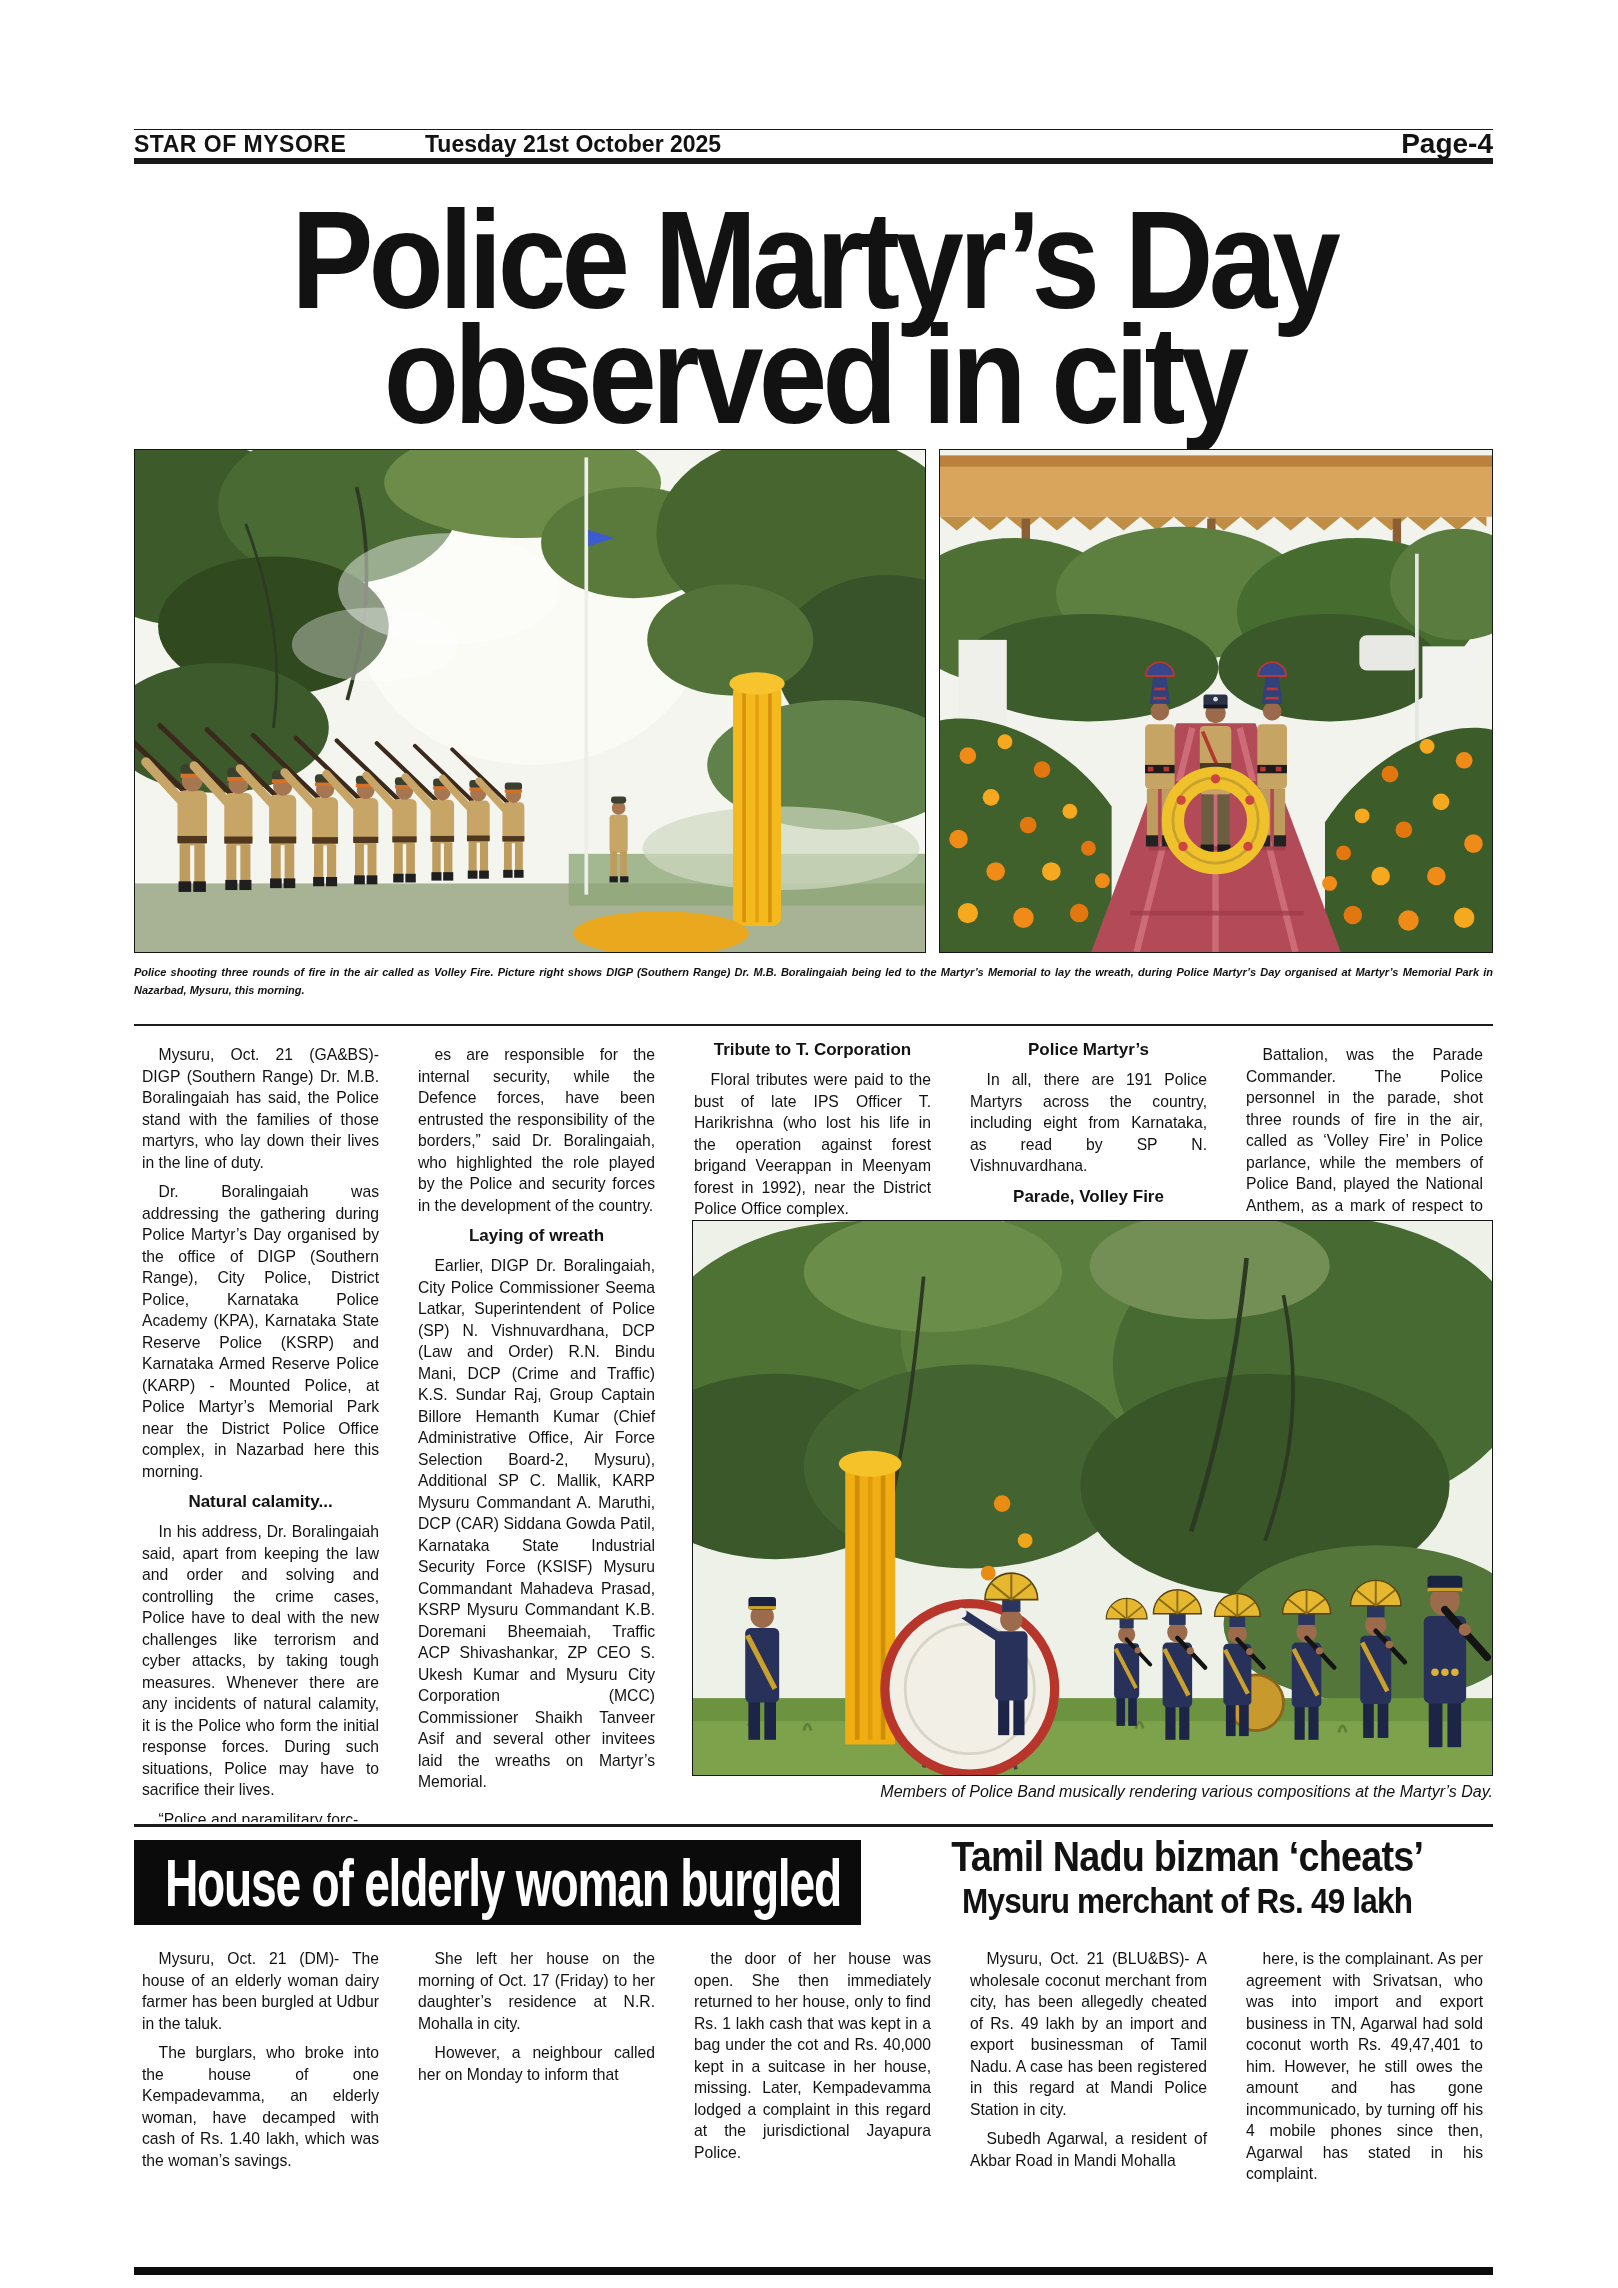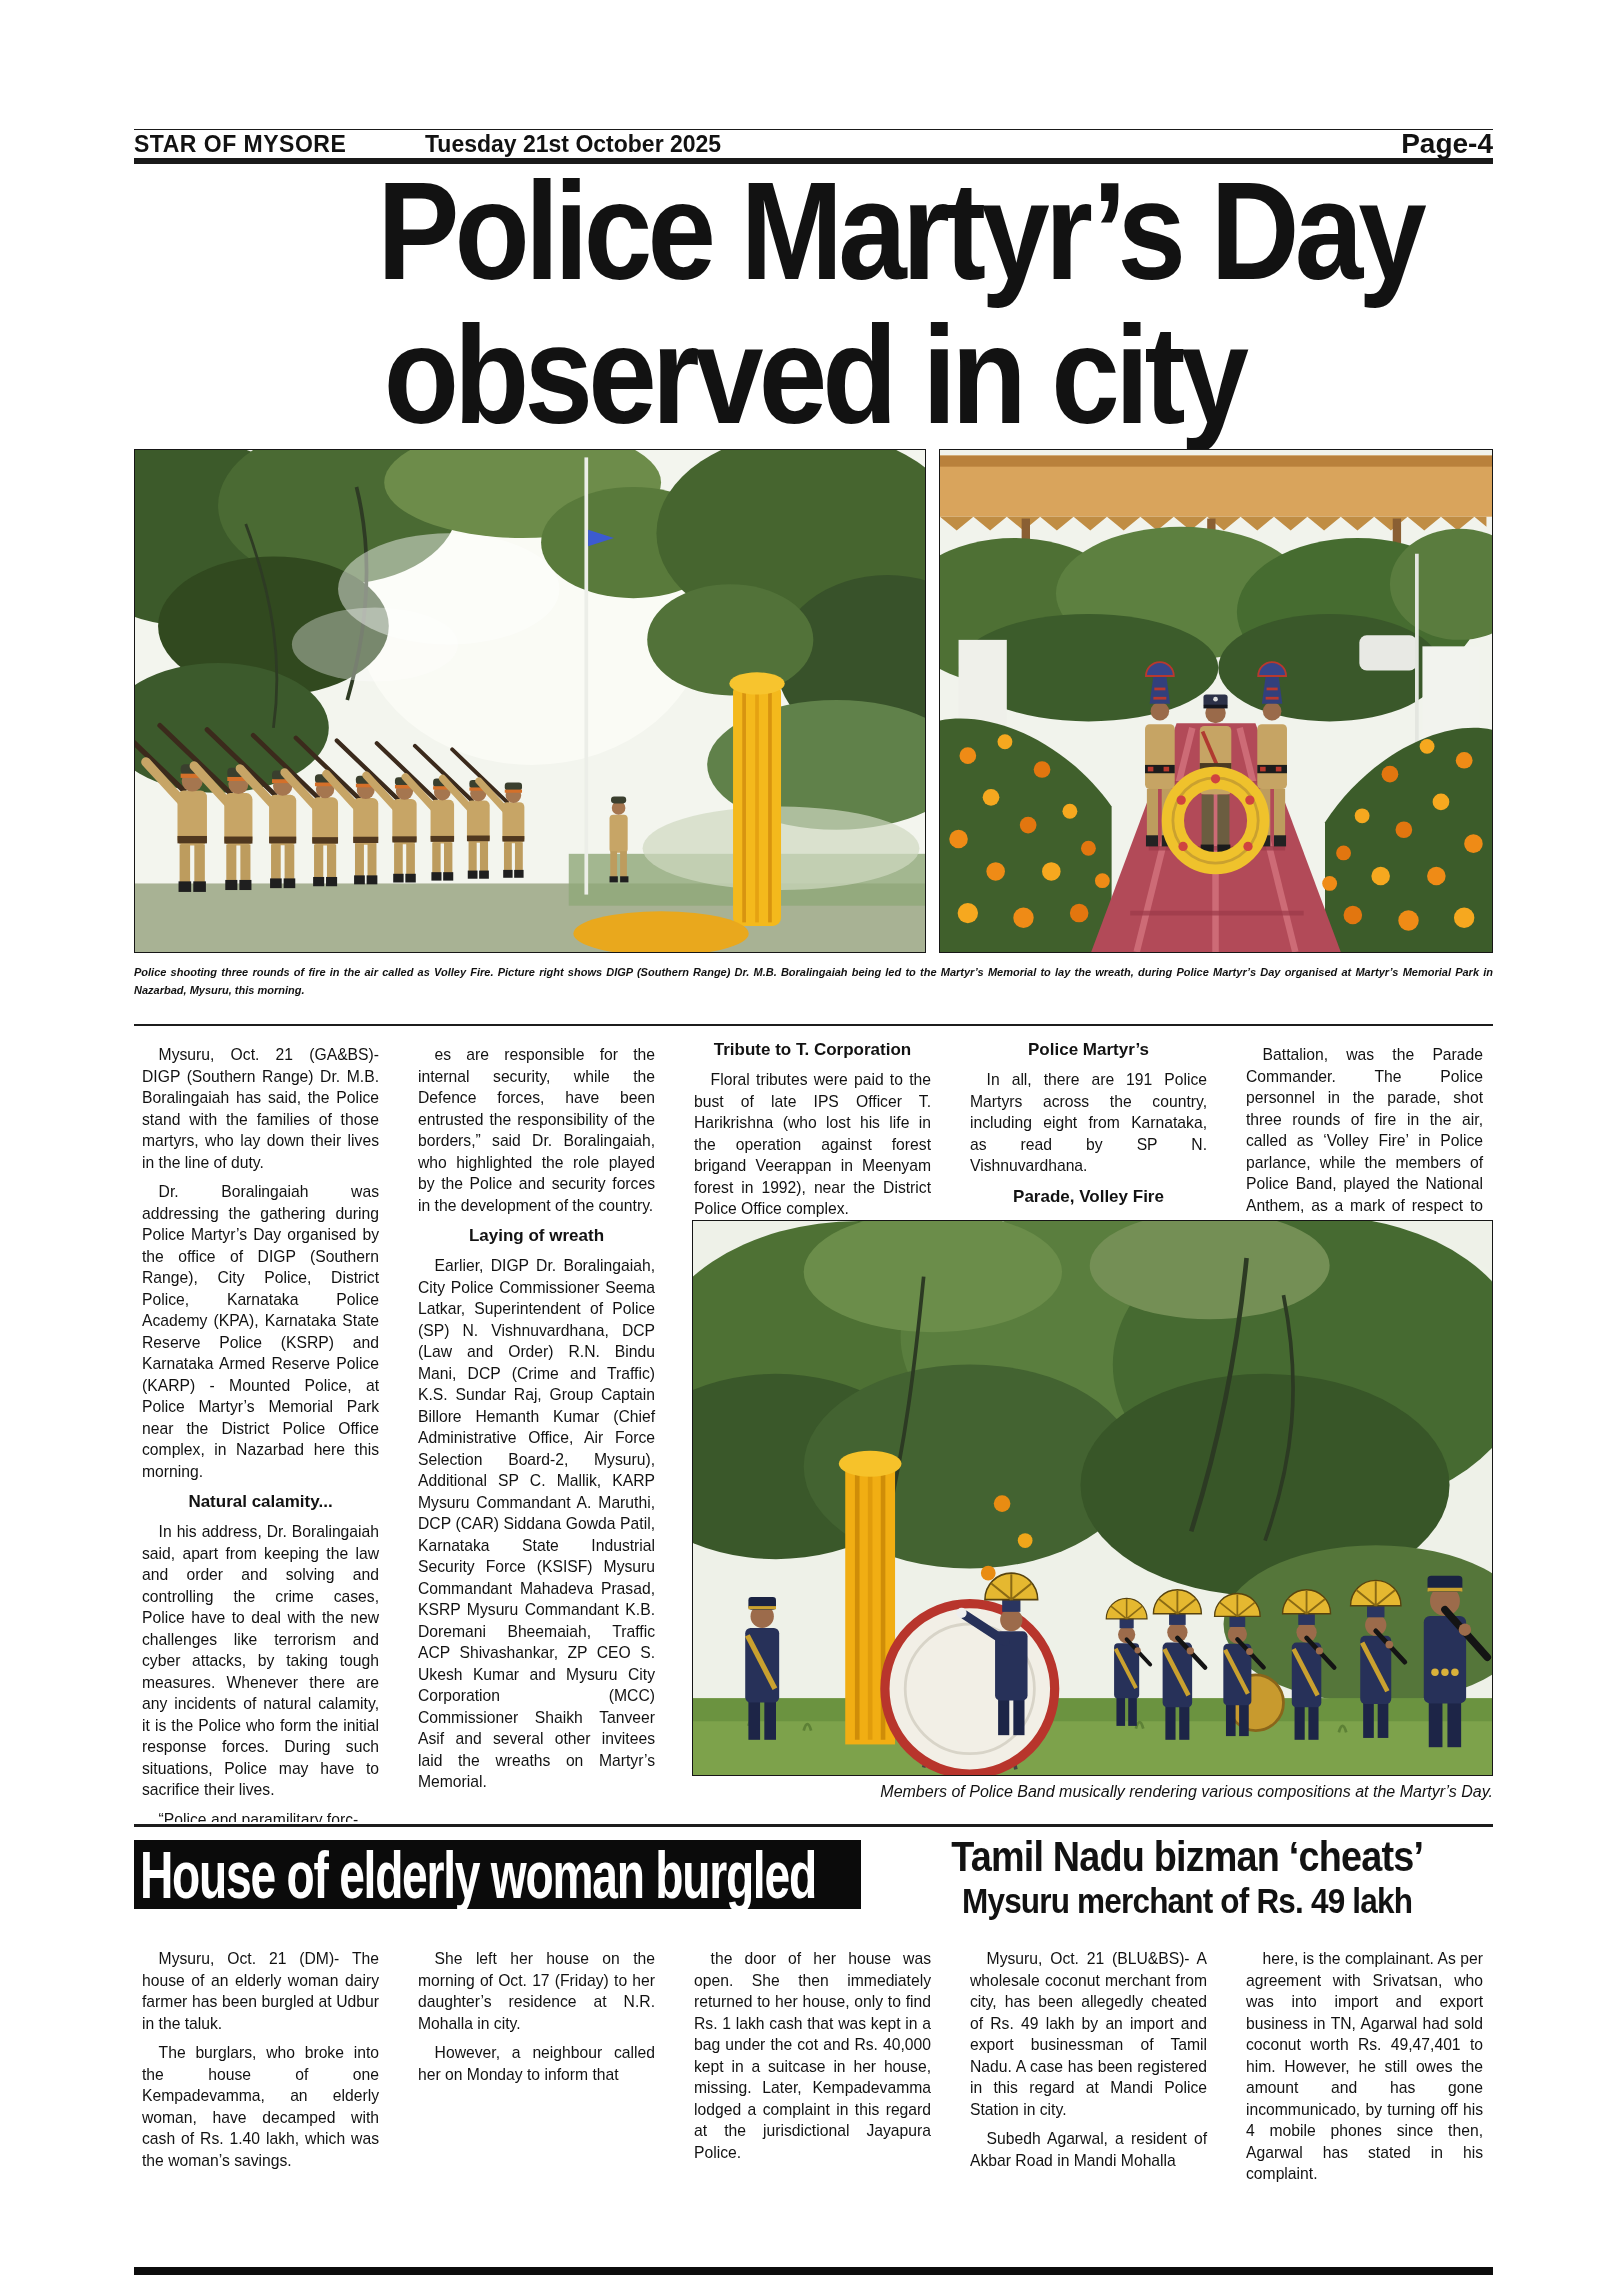--- a/index.html
+++ b/index.html
@@ -7,21 +7,21 @@
         font-family:"Liberation Sans", sans-serif;overflow:hidden;}
   
   .hdr{position:absolute;left:134px;top:129px;width:1359px;height:35px;
        border-top:1.8px solid #1a1a1a;border-bottom:6.5px solid #1a1a1a;
        display:flex;align-items:center;box-sizing:border-box;}
   .hdr .masthead{font-weight:bold;font-size:23px;letter-spacing:0.5px;}
   .hdr .date{position:absolute;left:291px;font-weight:bold;font-size:23px;}
   .hdr .pageno{margin-left:auto;font-weight:bold;font-size:28px;}
   
   .hl{position:absolute;left:134px;width:1359px;text-align:center;line-height:1;white-space:nowrap;}
-  .hl-1{top:161px;text-align:right;}
+  .hl-1{top:190px;}
   .hl-2{top:305px;}
   .hl span{display:inline-block;font-weight:bold;font-size:140px;letter-spacing:-5.5px;
            transform:scaleX(.88);transform-origin:50% 50%;}
   
   .photos{position:absolute;left:134px;top:449px;width:1359px;height:504px;display:flex;gap:13px;}
   .photo{border:1.8px solid #161616;box-sizing:border-box;overflow:hidden;background:#eef1e8;}
   .photo svg{display:block;width:100%;height:100%;}
   .photo-left{width:792px;}
   .photo-right{flex:1;}
   
@@ -38,22 +38,22 @@
   .col{width:253px;flex:none;font-size:15.7px;line-height:1.37;text-align:justify;}
   .col p{margin:8px;text-indent:16.6px;}
   .col .subhead{font-weight:bold;font-size:17px;text-align:center;text-indent:0;margin:1.8px 0;}
   
   .band-photo{position:absolute;left:692px;top:1220px;width:801px;height:556px;
               border:1.8px solid #161616;box-sizing:border-box;overflow:hidden;background:#eef1e8;}
   .band-photo svg{display:block;width:100%;height:100%;}
   .band-caption{position:absolute;left:692px;top:1783px;width:801px;text-align:right;
                 font-style:italic;font-weight:normal;font-size:16px;}
   
-  .banner{position:absolute;left:134px;top:1840px;width:727px;height:69px;background:#0b0b0b;
-          display:flex;align-items:center;box-sizing:border-box;padding-left:6px;}
+  .banner{position:absolute;left:134px;top:1840px;width:727px;height:85px;background:#0b0b0b;
+          display:flex;align-items:center;box-sizing:border-box;padding-left:31px;}
   .banner span{display:inline-block;color:#fff;font-weight:bold;font-size:66px;letter-spacing:-1.8px;
                transform:scaleX(.70);transform-origin:0 50%;white-space:nowrap;}
   .right-head{position:absolute;left:881px;top:1835px;width:612px;text-align:center;line-height:1.05;}
   .right-head .rh1{display:inline-block;font-weight:bold;font-size:42px;letter-spacing:-0.9px;transform:scaleX(.9);}
   .right-head .rh2{display:inline-block;font-weight:bold;font-size:35px;letter-spacing:-0.9px;transform:scaleX(.9);margin-top:3.7px;}
 </style>
 </head>
 <body>
 
 <div class="page">

